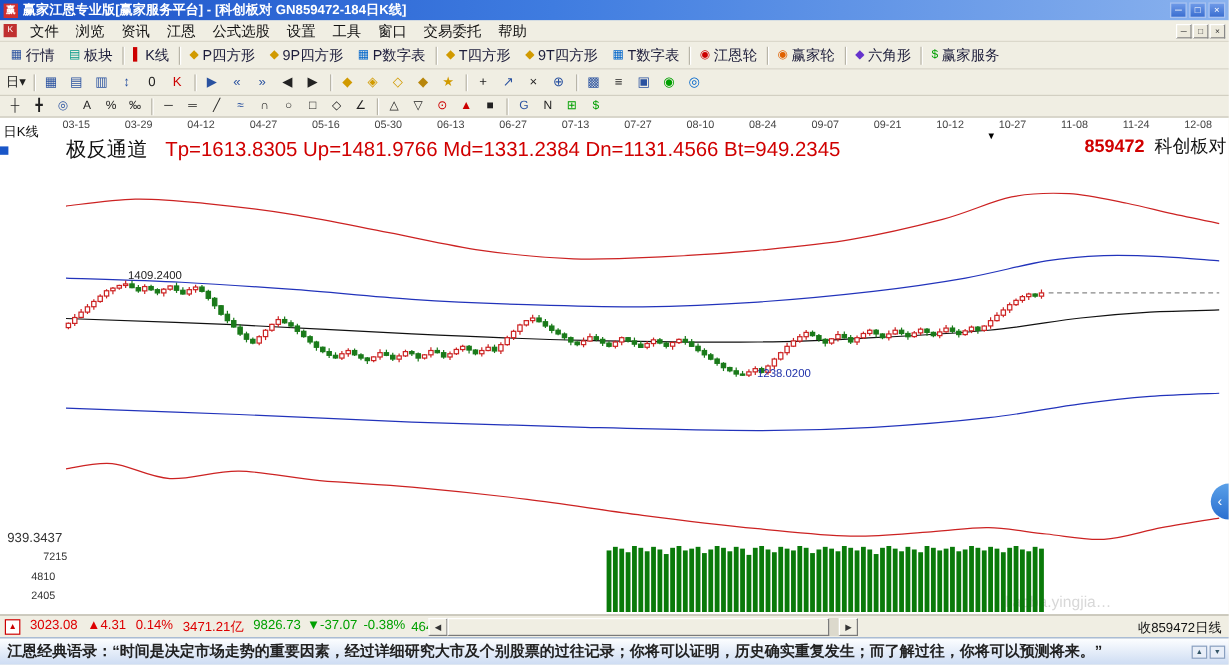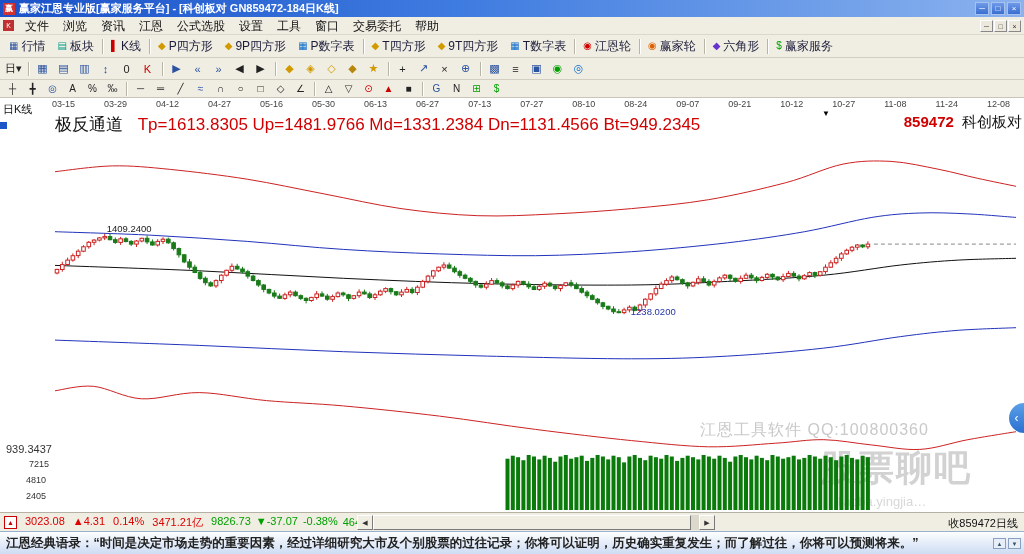--- a/index.html
+++ b/index.html
@@ -246,22 +246,20 @@
       <span class="tb-btn" style="color: rgb(204, 0, 0);">▲</span>
       <span class="tb-btn" style="color: rgb(34, 34, 34);">■</span>
       <span class="tb-sep"></span>
       <span class="tb-btn" style="color: rgb(42, 82, 160);">G</span>
       <span class="tb-btn" style="color: rgb(34, 34, 34);">N</span>
       <span class="tb-btn" style="color: rgb(0, 160, 0);">⊞</span>
       <span class="tb-btn" style="color: rgb(0, 160, 0);">$</span>
     </div>
 
   <div class="chart">
-    <div class="wm1">江恩工具软件  QQ:100800360</div>
-    <div class="wm2">股票聊吧</div>
     <div class="wm3">liaoba.yingjia…</div>
     <svg id="plot-svg" width="1024" height="414" viewBox="0 0 1024 414">
         <path d="M55.0,73.7C64.6,72.7,93.4,68.3,112.7,67.9C131.9,67.5,147.9,69.2,170.3,71.4C192.7,73.7,221.6,77.1,247.2,81.2C272.8,85.3,298.5,91.0,324.1,95.9C349.7,100.8,375.3,106.9,401.0,110.6C426.6,114.2,452.2,116.8,477.8,117.7C503.5,118.6,529.1,117.1,554.7,115.9C580.3,114.7,606.0,112.9,631.6,110.6C657.2,108.2,682.9,106.0,708.5,101.7C734.1,97.4,762.9,90.7,785.4,84.8C807.8,78.9,825.4,69.7,843.0,66.1C860.6,62.6,875.1,62.6,891.1,63.4C907.1,64.3,924.7,68.6,939.1,71.4C953.5,74.3,964.7,77.5,977.6,80.3C990.4,83.1,1009.6,87.0,1016.0,88.3" fill="none" stroke="#cc2222" stroke-width="1"></path>
         <path d="M55.0,133.7C71.0,134.3,119.1,135.6,151.1,137.2C183.1,138.9,215.2,141.1,247.2,143.4C279.2,145.8,311.3,149.4,343.3,151.4C375.3,153.5,407.4,154.9,439.4,155.9C471.4,156.9,503.5,158.0,535.5,157.7C567.5,157.3,599.6,155.8,631.6,153.7C663.6,151.5,698.9,148.1,727.7,144.8C756.5,141.4,780.6,137.9,804.6,133.7C828.6,129.4,852.6,122.6,871.9,119.4C891.1,116.3,903.9,115.6,919.9,115.0C935.9,114.4,951.9,115.1,967.9,115.9C984.0,116.6,1008.0,118.9,1016.0,119.4" fill="none" stroke="#2233bb" stroke-width="1"></path>
         <path d="M55.0,167.4C79.0,168.3,151.1,170.6,199.2,172.8C247.2,174.9,295.3,178.2,343.3,180.3C391.4,182.5,439.4,184.6,487.4,185.7C535.5,186.8,591.6,187.4,631.6,187.0C671.6,186.6,695.7,185.1,727.7,183.4C759.7,181.8,795.0,180.0,823.8,177.2C852.6,174.5,878.3,169.5,900.7,167.0C923.1,164.5,939.1,163.2,958.3,162.1C977.6,161.0,1006.4,160.6,1016.0,160.3" fill="none" stroke="#111111" stroke-width="1"></path>
         <path d="M55.0,242.1C79.0,243.0,151.1,245.5,199.2,247.4C247.2,249.4,295.3,251.9,343.3,253.7C391.4,255.4,439.4,256.9,487.4,258.1C535.5,259.3,591.6,260.8,631.6,260.8C671.6,260.8,695.7,259.9,727.7,258.1C759.7,256.3,795.0,253.4,823.8,250.1C852.6,246.9,878.3,241.5,900.7,238.6C923.1,235.6,939.1,233.8,958.3,232.3C977.6,230.9,1006.4,230.1,1016.0,229.7" fill="none" stroke="#2233bb" stroke-width="1"></path>
         <path d="M55.0,292.8C61.4,292.0,79.0,287.0,93.4,288.3C107.9,289.7,123.9,299.7,141.5,300.8C159.1,301.8,178.3,294.3,199.2,294.6C220.0,294.9,242.4,300.3,266.4,302.6C290.4,304.8,314.5,305.3,343.3,307.9C372.1,310.5,407.4,314.2,439.4,318.1C471.4,322.0,503.5,327.4,535.5,331.4C567.5,335.5,602.8,339.7,631.6,342.6C660.4,345.4,684.5,348.3,708.5,348.8C732.5,349.2,756.5,346.4,775.8,345.2C795.0,344.0,807.8,341.4,823.8,341.7C839.8,342.0,855.8,345.4,871.9,347.0C887.9,348.6,903.9,352.3,919.9,351.4C935.9,350.6,951.9,344.6,967.9,341.7C984.0,338.7,1008.0,335.0,1016.0,333.7" fill="none" stroke="#cc2222" stroke-width="1"></path>
         <line x1="57.0" y1="170.8" x2="57.0" y2="176.3" stroke="#cc2222" stroke-width="1"></line>
         <rect x="55.2" y="171.4" width="3.6" height="3.6" fill="#ffffff" stroke="#cc2222" stroke-width="1"></rect>
         <line x1="62.3" y1="163.7" x2="62.3" y2="173.7" stroke="#cc2222" stroke-width="1"></line>
@@ -670,21 +668,21 @@
     <div class="ind-row">
       <span class="ind-name">极反通道</span>
       <span class="ind-vals">Tp=1613.8305    Up=1481.9766    Md=1331.2384    Dn=1131.4566    Bt=949.2345</span>
     </div>
     <div class="sym">
       <span class="sym-code">859472</span>
       <span class="sym-name">科创板对</span>
     </div>
     <span class="p939">939.3437</span>
     <div class="vol-ticks">
-        <span style="position: absolute; left: 3px; width: 46px; text-align: right; top: 361px; padding-left: 7px;">7215</span>
+        <span style="position: absolute; left: 10px; width: 46px; text-align: right; top: 361px; padding-left: 7px;">7215</span>
         <span style="position: absolute; left: 0px; width: 46px; text-align: right; top: 377px;">4810</span>
         <span style="position: absolute; left: 0px; width: 46px; text-align: right; top: 393px;">2405</span>
       </div>
   </div>
 
   <div class="chat-toggle">‹</div>
 
   <div class="statusbar">
     <span class="market-icon">▲</span>
     <span class="idx1">

